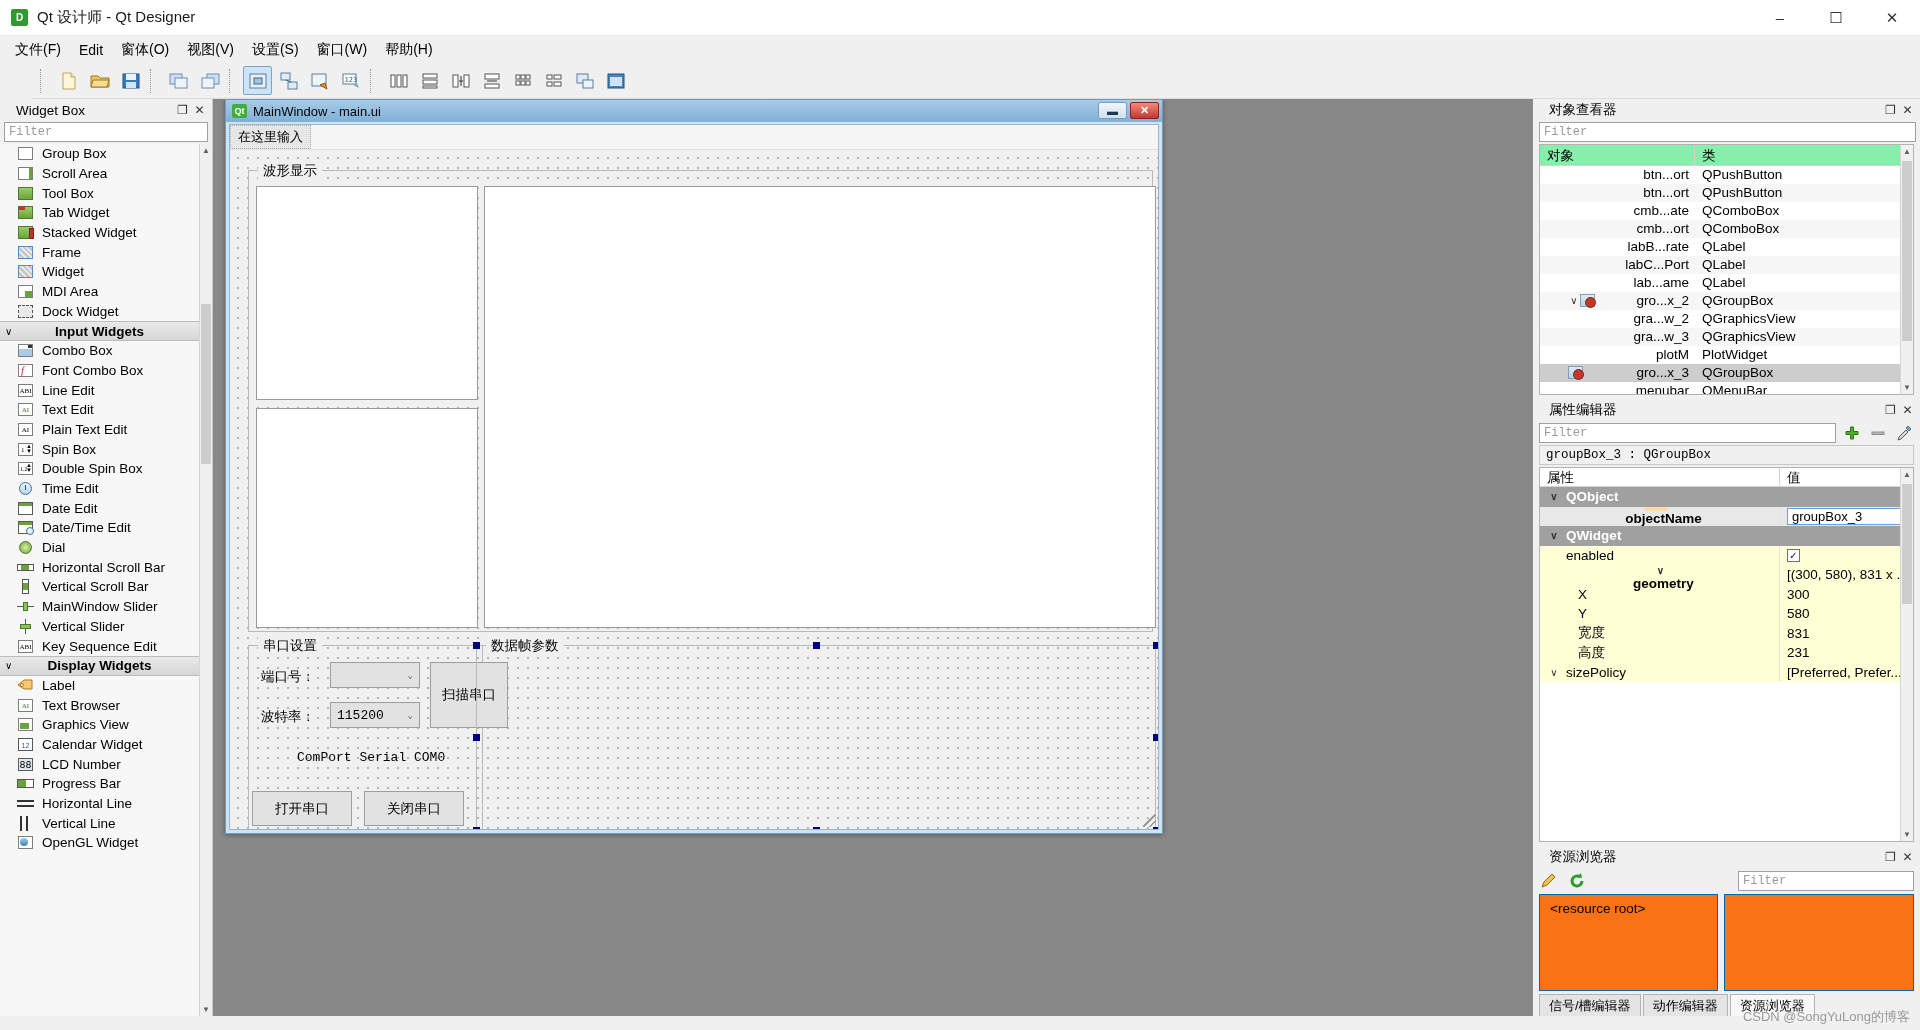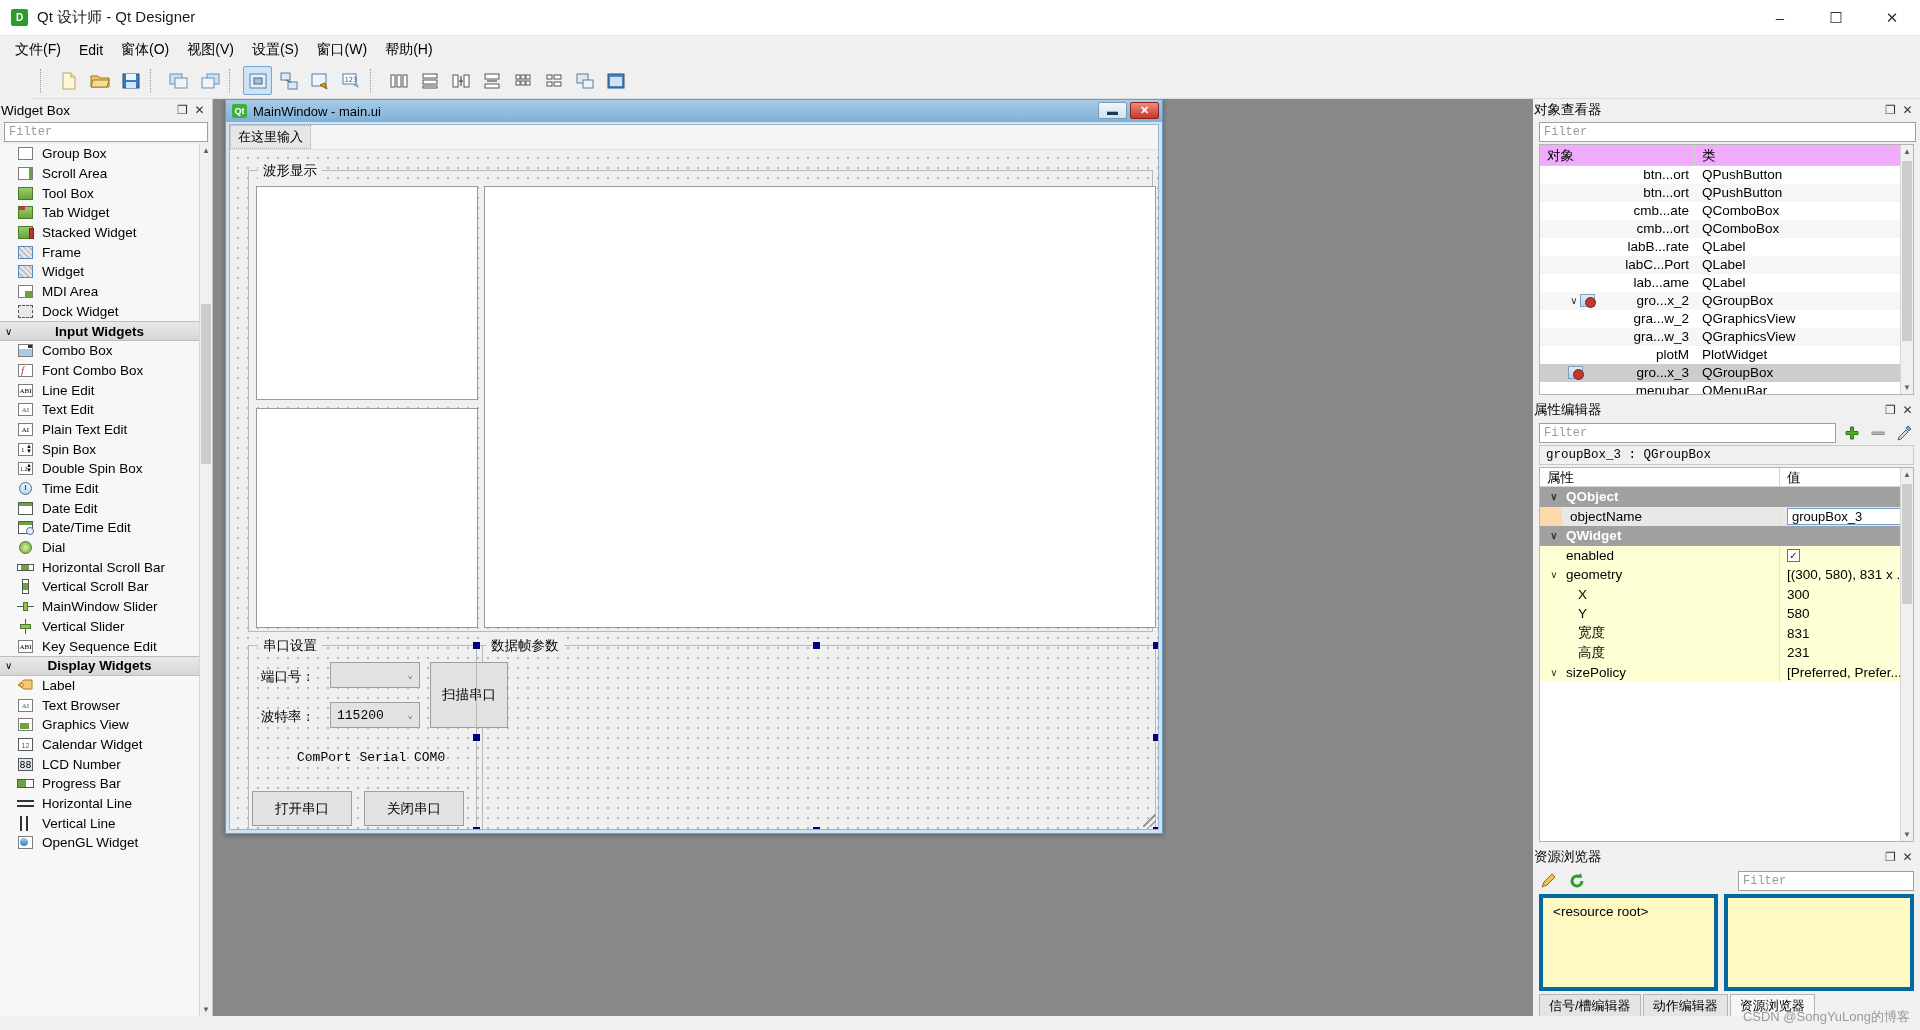--- a/index.html
+++ b/index.html
@@ -51,21 +51,21 @@
   }
   .tb-btn.active { background: #cde4f7; border: 1px solid #7aa6cc; }
 
   
   .body { flex: 1 1 auto; display: flex; min-height: 0; }
 
   
   .dock { display: flex; flex-direction: column; background: #f0f0f0; min-height: 0; }
   .dock-title {
     height: 22px; display: flex; align-items: center; background: #f0f0f0;
-    font-size: 13.5px; padding-left: 1px; color: #000; flex: 0 0 22px;
+    font-size: 13.5px; padding-left: 16px; color: #000; flex: 0 0 22px;
   }
   .dock-title .dt-text { flex: 1 1 auto; }
   .dock-title .dt-btns { display: flex; gap: 4px; padding-right: 6px; }
   .dt-btn { font-size: 12px; color: #333; width: 13px; text-align: center; }
 
   
   .widgetbox { width: 213px; flex: 0 0 213px; border-right: 1px solid #c8c8c8; }
   .wb-filter {
     margin: 1px 4px 2px 4px; height: 20px; background: #fff; border: 1px solid #a0a0a0;
     display: flex; align-items: center; padding: 0 4px;
@@ -174,21 +174,21 @@
     position: absolute; right: 2px; bottom: 2px; width: 13px; height: 13px;
     background:
       linear-gradient(135deg, transparent 45%, #9a9a9a 45%, #9a9a9a 55%, transparent 55%),
       linear-gradient(135deg, transparent 70%, #9a9a9a 70%, #9a9a9a 80%, transparent 80%);
   }
 
   
   .rightcol { width: 387px; flex: 0 0 387px; display: flex; flex-direction: column; background: #f0f0f0; }
 
   .tree-head {
-    display: flex; height: 21px; background: #f0abfc; border-bottom: 1px solid #d2d2d2; flex: 0 0 21px;
+    display: flex; height: 21px; background: #86efac; border-bottom: 1px solid #d2d2d2; flex: 0 0 21px;
   }
   .tree-head div { padding: 2px 7px; font-size: 13.5px; }
   .th-obj { width: 155px; border-right: 1px solid #d2d2d2; }
 
   .panel-filter {
     margin: 1px 4px 2px 6px; height: 20px; background: #fff; border: 1px solid #a0a0a0;
     display: flex; align-items: center; padding: 0 4px;
     font-family: "Liberation Mono", monospace; font-size: 12px; color: #9a9a9a;
   }
   .listbox {
@@ -238,41 +238,41 @@
   .prop-head { display: flex; height: 19px; border-bottom: 1px solid #d2d2d2; background: #fff; }
   .prop-head div { padding: 1px 7px; font-size: 13.5px; }
   .ph-a { width: 240px; border-right: 1px solid #d2d2d2; }
   .prow { display: flex; height: 19.5px; align-items: center; font-size: 13.5px; }
   .prow .pa { width: 240px; display: flex; align-items: center; padding-left: 8px; border-right: 1px solid #e2e2e2; height: 100%; }
   .prow .pb { flex: 1 1 auto; padding-left: 7px; display: flex; align-items: center; height: 100%; }
   .prow.group { background: #a0a0a0; color: #fff; font-weight: bold; }
   .prow.group .pa { border-right: none; }
   .prow.yellow { background: #ffffd5; }
   .prow.gray { background: #e8e8e8; }
-  .prow.bold .pa { font-weight: normal; }
+  .prow.bold .pa { font-weight: bold; flex-direction: column; }
   .swatch { width: 22px; height: 100%; background: #fcd9a8; margin-left: -8px; margin-right: 8px; }
   .chk {
     width: 13px; height: 13px; border: 1px solid #6f6f6f; background: #fff;
     display: inline-flex; align-items: center; justify-content: center; font-size: 10px; color: #1a1a1a;
   }
   .val-edit {
     background: #fff; border: 1px solid #6f9fd8; flex: 1 1 auto; height: 17px;
     display: flex; align-items: center; padding: 0 4px; margin-right: 2px; font-size: 13px;
   }
   .val-edit .dots { margin-left: auto; color: #c0392b; font-size: 11px; }
 
   
   .rb-toolbar { display: flex; align-items: center; padding: 3px 6px; gap: 8px; }
   .rb-filter {
     margin-left: auto; width: 176px; height: 20px; background: #fff; border: 1px solid #a0a0a0;
     display: flex; align-items: center; padding: 0 4px;
     font-family: "Liberation Mono", monospace; font-size: 12px; color: #9a9a9a;
   }
   .rb-panes { display: flex; gap: 6px; padding: 0 6px; flex: 1 1 auto; min-height: 0; }
-  .rb-pane { background: #fef9c3; border: 4px solid #0369a1; flex: 1 1 auto; padding: 6px 0 0 10px; font-size: 13.5px; }
+  .rb-pane { background: #f97316; border: 1px solid #0369a1; flex: 1 1 auto; padding: 6px 0 0 10px; font-size: 13.5px; }
   .rb-pane.right { flex: 0 0 190px; }
   .tabs { display: flex; padding: 0 6px; height: 22px; flex: 0 0 22px; margin-top: 3px; }
   .tab {
     padding: 2px 9px; font-size: 13px; border: 1px solid #b4b4b4; border-bottom: none;
     background: #e4e4e4; margin-right: 2px; display: flex; align-items: center;
   }
   .tab.active { background: #f7f7f7; }
   .watermark {
     position: absolute; right: 10px; bottom: 4px; font-size: 13px; color: #9a9a9a;
   }

